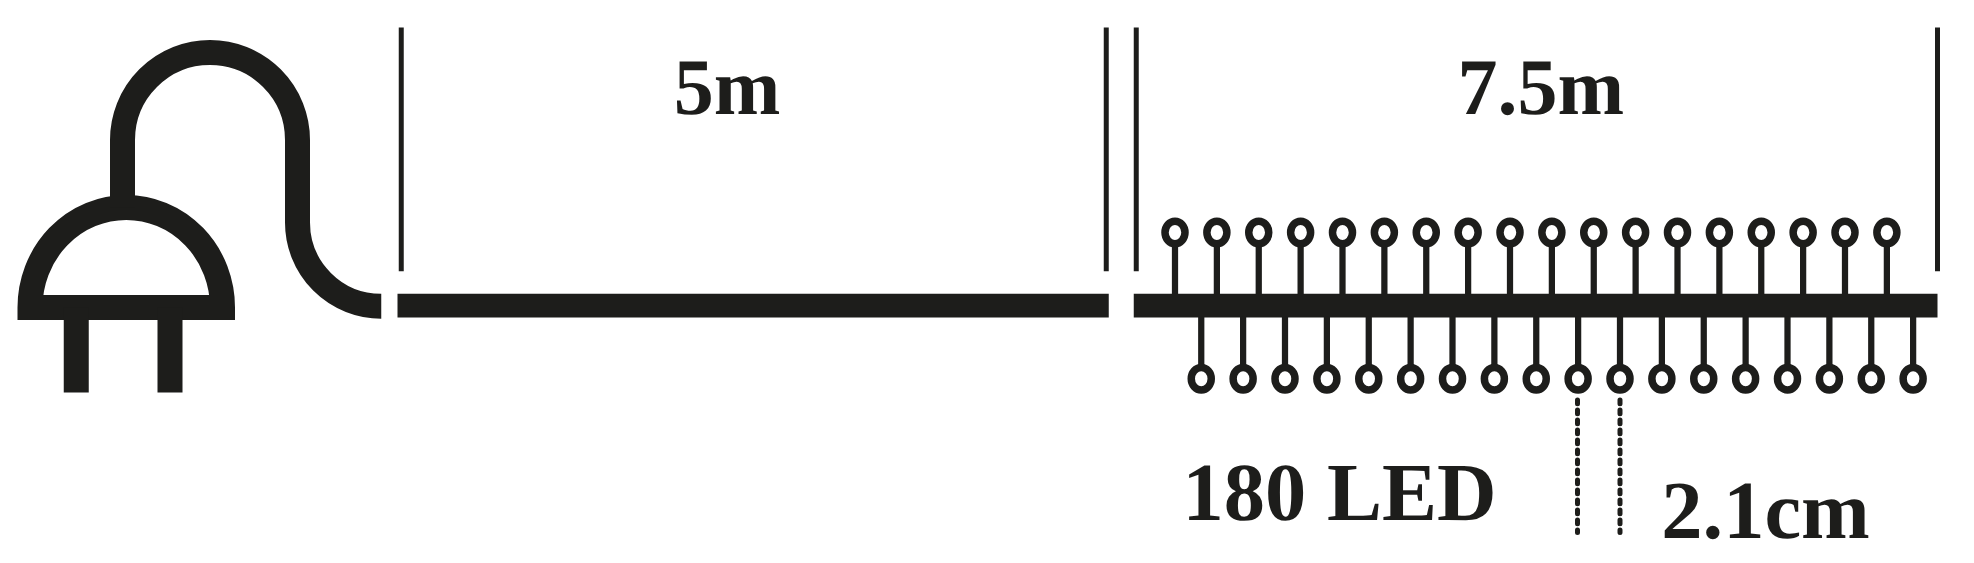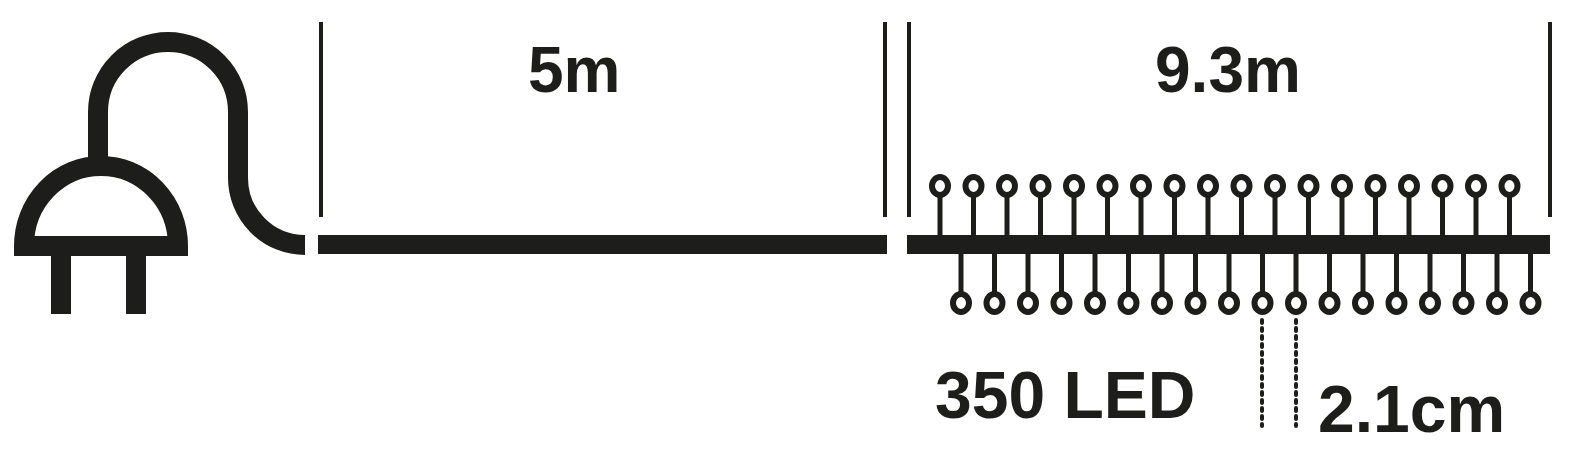--- a/index.html
+++ b/index.html
@@ -1,18 +1,18 @@
 <!DOCTYPE html>
 <html><head>
 <meta charset="utf-8">
 <style>
   html, body { margin: 0; padding: 0; background: #ffffff; }
   body { width: 1579px; height: 450px; position: relative; overflow: hidden; font-family: "Liberation Sans", sans-serif; }
   #diagram { position: absolute; left: 0; top: 0; }
-  .label { position: absolute; font-family: Liberation Sans, sans-serif; font-weight: bold; color: #1d1d1b; white-space: nowrap; line-height: 1; }
+  .label { position: absolute; font-family: Liberation Serif, serif; font-weight: bold; color: #1d1d1b; white-space: nowrap; line-height: 1; margin-left: 11px; }
   #lead-label { left: 528px; top: 38px; font-size: 64px; }
   #string-label { left: 1155px; top: 38px; font-size: 64px; }
   #led-count { left: 935px; top: 362px; font-size: 66px; }
   #spacing { left: 1318px; top: 376px; font-size: 66px; }
 </style>
 </head>
 <body>
 
 <svg id="diagram" width="1579" height="450" viewBox="0 0 1579 450" xmlns="http://www.w3.org/2000/svg">
 
@@ -183,15 +183,15 @@
           <line x1="1530.5" x2="1530.5" y1="253" y2="294" stroke="#1d1d1b" stroke-width="5"></line>
           <ellipse cx="1530.5" cy="303" rx="8" ry="9" fill="#ffffff" stroke="#1d1d1b" stroke-width="6"></ellipse>
         </g>
       </g>
     <line x1="1262" y1="320" x2="1262" y2="426" stroke="#1d1d1b" stroke-width="4" stroke-dasharray="3 5" stroke-linecap="round"></line>
     <line x1="1296" y1="320" x2="1296" y2="426" stroke="#1d1d1b" stroke-width="4" stroke-dasharray="3 5" stroke-linecap="round"></line>
   </g>
 </svg>
 
 <div class="label" id="lead-label">5m</div>
-<div class="label" id="string-label">9.3m</div>
-<div class="label" id="led-count">350 LED</div>
+<div class="label" id="string-label">7.5m</div>
+<div class="label" id="led-count">180 LED</div>
 <div class="label" id="spacing">2.1cm</div>
 
 </body></html>

